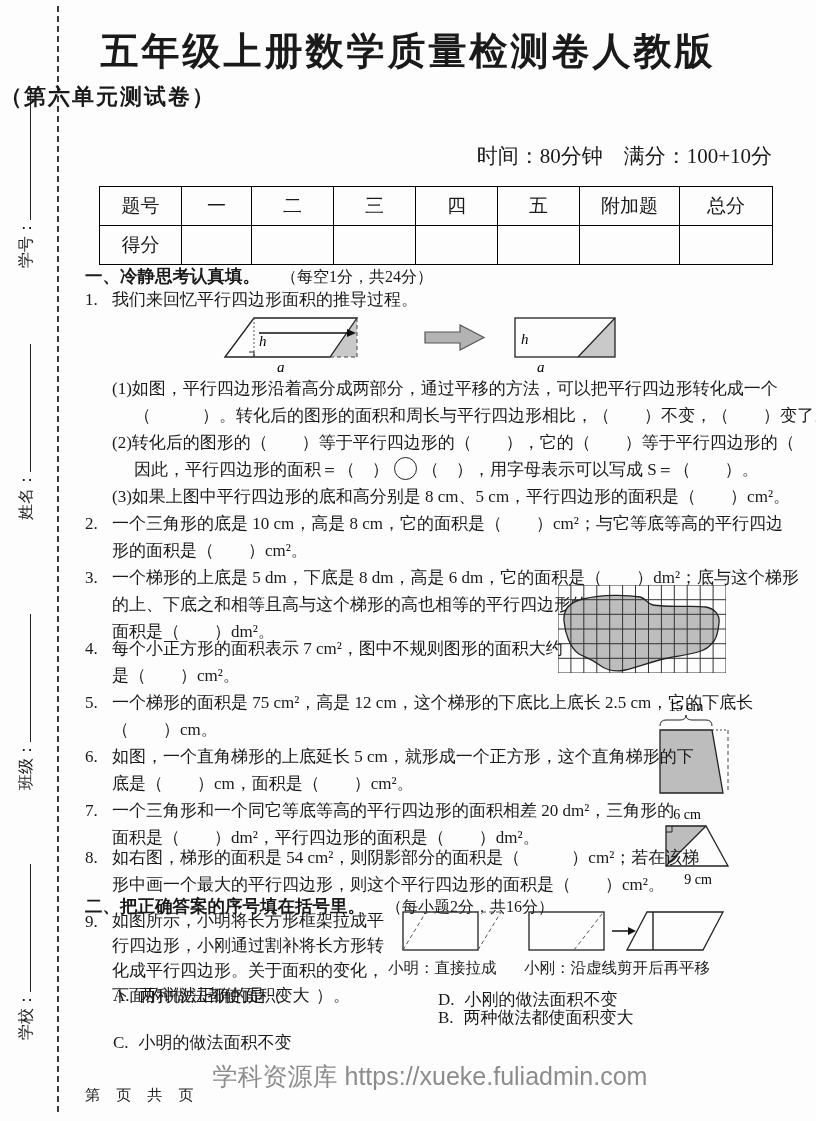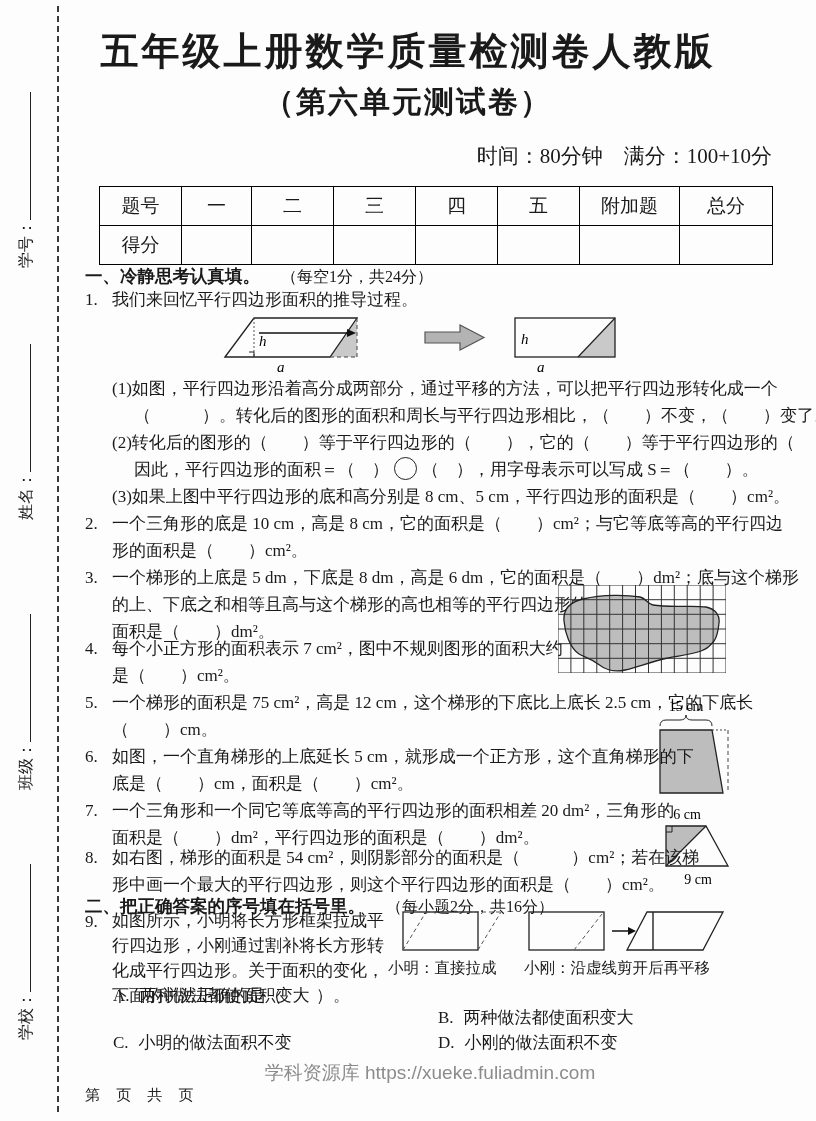--- a/index.html
+++ b/index.html
@@ -16,22 +16,22 @@
   .cut-rule { position:absolute; left:57px; top:6px; height:1106px; border-left:2.5px dashed #3a3a3a; }
   .side-label {
     position:absolute; width:190px; height:24px; font-size:16px; white-space:nowrap;
     transform:rotate(-90deg); transform-origin:left top;
   }
   .side-label .blank { display:inline-block; width:128px; border-bottom:1.5px solid #222; height:16px; vertical-align:baseline; }
 
   
   .title { left:0; right:0; top:26px; text-align:center; font-family:"Liberation Sans", sans-serif;
            font-weight:700; font-size:38px; letter-spacing:3px; }
-  .subtitle { left:0; right:0; top:82px; text-align:center; font-family:"Liberation Sans", sans-serif;
-           font-weight:700; font-size:30px; letter-spacing:2px; }
+  .subtitle { left:0; right:0; top:82px; font-family:"Liberation Sans", sans-serif;
+           font-weight:700; font-size:22px; letter-spacing:2px; }
   .meta { right:44px; top:142px; font-family:Liberation Serif, serif; font-size:21px; }
 
   
   table.score { position:absolute; left:99px; top:186px; width:673px; border-collapse:collapse; table-layout:fixed; }
   table.score td { border:1.8px solid #000; height:36px; text-align:center; font-size:19px; }
 
   .sec-head { font-family:"Liberation Sans", sans-serif; font-weight:700; font-size:17.5px; white-space:nowrap; }
   .sec-head .note { font-family:"Liberation Serif", serif; font-weight:400; font-size:16px;margin-left:21px; }
 
   .q { position:absolute; left:85px; display:flex; align-items:flex-start; }
@@ -43,21 +43,21 @@
 
   svg text { font-family:"Liberation Serif", serif; }
   svg .math { font-style:italic; font-size:15px; }
   svg .dim  { font-style:normal; font-size:14px; }
 
   .cap { position:absolute; font-size:15.5px; white-space:nowrap; }
   .opt { position:absolute; font-size:17px; white-space:nowrap; }
   .opt .ol { margin-right:10px; }
 
   .foot-src { left:85px; width:690px; top:1060px; text-align:center; font-family:"Liberation Sans", sans-serif;
-              font-size:19px; color:#8c8c8c; }
+              font-size:25px; color:#8c8c8c; }
   .foot-pg  { left:85px; width:690px; top:1086px; text-align:left; font-family:"Liberation Sans", sans-serif;
               font-size:15px; letter-spacing:6px; color:#222; }
 </style>
 </head>
 <body>
 
 <div class="page">
 
   <div class="cut-rule"></div>
   <div class="side-label" style="left:14px; top:268px">
@@ -287,18 +287,18 @@
     <line x1="90" y1="25" x2="106" y2="25" stroke="#111" stroke-width="1.5"></line>
     <polygon points="106,21 114,25 106,29" fill="#111"></polygon>
     <polygon points="105,44 125,6 201,6 181,44" fill="none" stroke="#222" stroke-width="1.3"></polygon>
     <line x1="131" y1="6" x2="131" y2="44" stroke="#222" stroke-width="1.4"></line>
   </svg>
   <div class="cap" style="left:524px; top:958px">小刚：沿虚线剪开后再平移</div>
 
   <div class="opt" style="left:113px; top:984px"><span class="ol">A.</span><span>两种做法都使面积变大</span></div>
   <div class="opt" style="left:438px; top:1006px"><span class="ol">B.</span><span>两种做法都使面积变大</span></div>
   <div class="opt" style="left:113px; top:1031px"><span class="ol">C.</span><span>小明的做法面积不变</span></div>
-  <div class="opt" style="left:438px; top:1031px"><span class="ol">D.</span><span>小刚的做法面积不变</span></div>
+  <div class="opt" style="left:438px; top:988px"><span class="ol">D.</span><span>小刚的做法面积不变</span></div>
 
   <div class="abs foot-src">学科资源库 https://xueke.fuliadmin.com</div>
   <div class="abs foot-pg">第 页 共 页</div>
 
 </div>
 
 </body></html>

